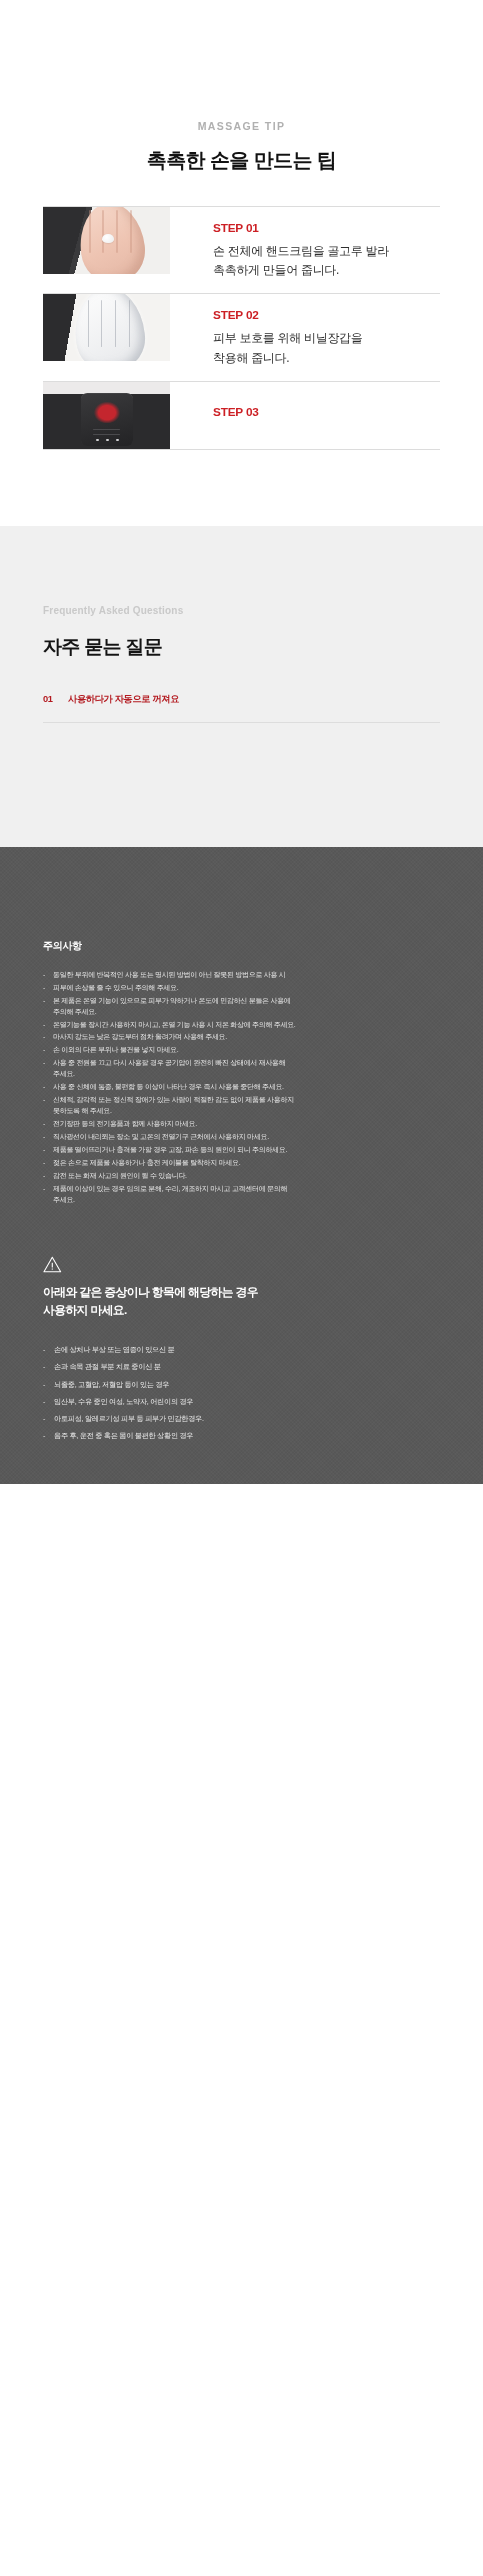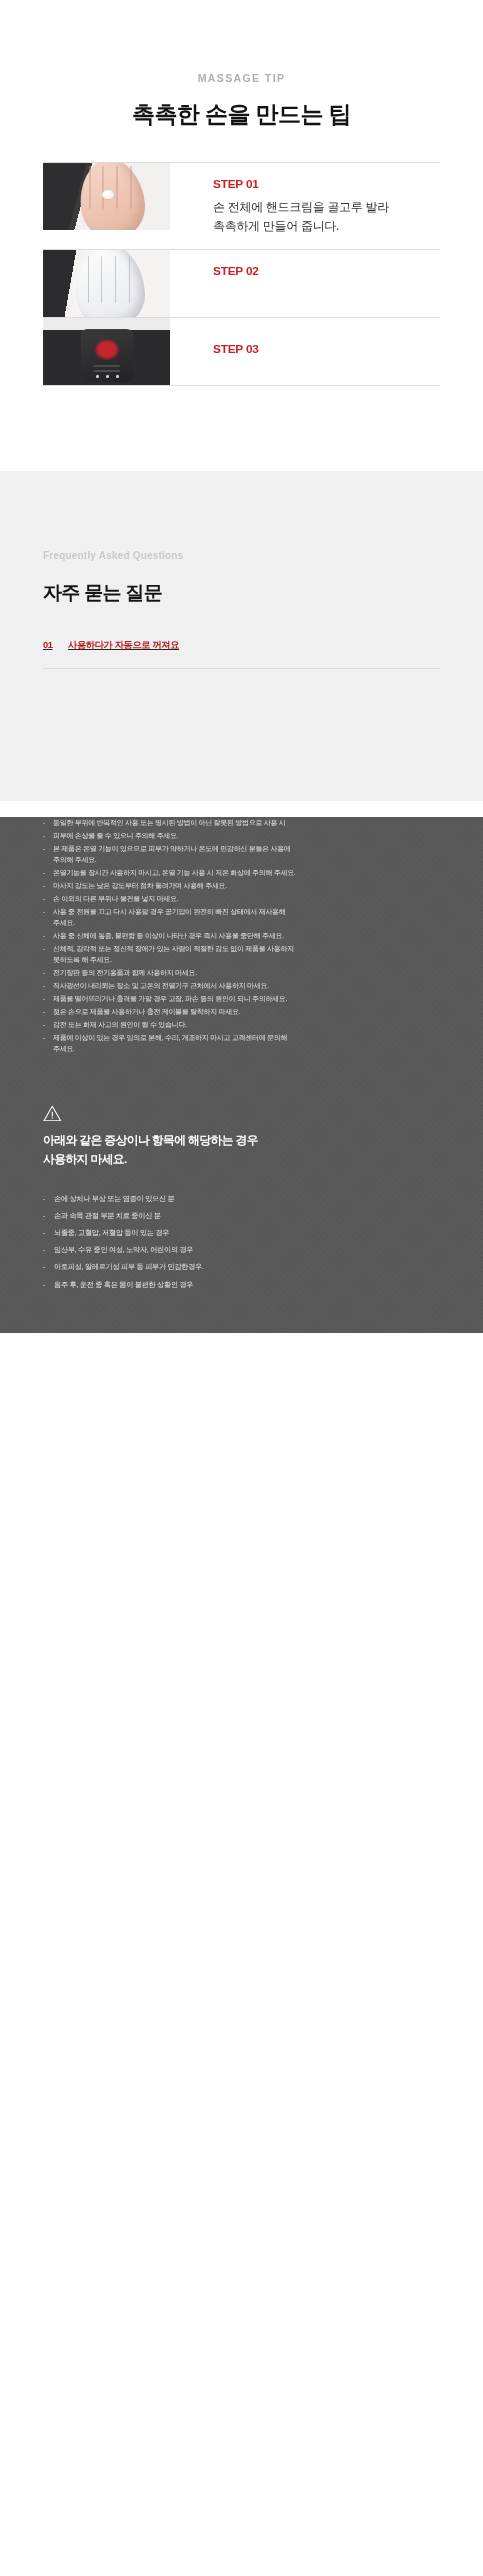--- a/index.html
+++ b/index.html
@@ -13,25 +13,25 @@
   .page{width:483px;margin:0 auto;position:relative;}
 
   
   .tip-section{background:#ffffff;padding:0 0 68px 0;}
   .tip-eyebrow{
     text-align:center;
     color:#b0b0b0;
     font-size:10.5px;
     font-weight:700;
     letter-spacing:1.4px;
-    padding-top:72px;
+    padding-top:120px;
   }
   .tip-title{
     text-align:center;
-    font-size:23px;
+    font-size:20px;
     font-weight:800;
     letter-spacing:-0.6px;
     color:#121212;
     margin-top:15px;
   }
 
   .steps{
     width:397px;
     margin:32px auto 0 auto;
   }
@@ -122,36 +122,36 @@
   .step-desc{
     font-size:12px;
     line-height:1.62;
     color:#2f2f2f;
     letter-spacing:-0.3px;
     white-space:pre-line;
   }
 
   
   .faq-section{background:#f0f0f0;padding:0 0 81px 0;}
-  .faq-inner{width:397px;margin:17px auto;}
+  .faq-inner{width:397px;margin:8px auto;}
   .faq-eyebrow{
     color:#c9c9c9;
     font-size:10px;
     font-weight:700;
     letter-spacing:0.2px;
     padding-top:79px;
   }
   .faq-title{
     font-size:19px;
     font-weight:800;
     color:#141414;
     letter-spacing:-0.7px;
     margin-top:18.6px;
   }
-  .faq-list{margin-top:33px;text-decoration:underline;}
+  .faq-list{margin-top:33px;}
   .faq-item{padding:0 0 16px 0;}
   .faq-item + .faq-item{border-top:0.6px solid #dddddd;padding-top:18.6px;}
   .faq-q{
     display:flex;
     align-items:baseline;
     color:#b3191f;
     font-weight:800;
     font-size:9.3px;
     letter-spacing:-0.4px;
   }
@@ -249,20 +249,22 @@
       <div class="step-row">
         <div class="step-thumb thumb2">
           <div class="glove"></div>
           <div class="crease" style="left:45px;"></div>
           <div class="crease" style="left:58px;"></div>
           <div class="crease" style="left:72px;"></div>
           <div class="crease" style="left:86px;"></div>
         </div>
         <div class="step-body">
           <div class="step-label">STEP 02</div>
+          <div class="step-desc">피부 보호를 위해 비닐장갑을
+착용해 줍니다.</div>
         </div>
       </div>
 
       <div class="step-row">
         <div class="step-thumb thumb3">
           <div class="panel">
             <div class="glyph"></div>
             <div class="bar" style="top:36px;"></div>
             <div class="bar" style="top:41px;"></div>
             <div class="dot" style="left:15px;top:46px;"></div>
@@ -292,20 +294,21 @@
         </div>
 
         <div class="faq-item">
         </div>
       </div>
     </div>
   </section>
 
   <section class="dark-section">
     <div class="dark-inner">
+      <div class="caution-title">주의사항</div>
 
       <div class="caution-list">
         <div class="c-row">
             <span class="c-dash">-</span>
             <span class="c-text">동일한 부위에 반복적인 사용 또는 명시된 방법이 아닌 잘못된 방법으로 사용 시</span>
           </div>
         <div class="c-row">
             <span class="c-dash">-</span>
             <span class="c-text">피부에 손상을 줄 수 있으니 주의해 주세요.</span>
           </div>

